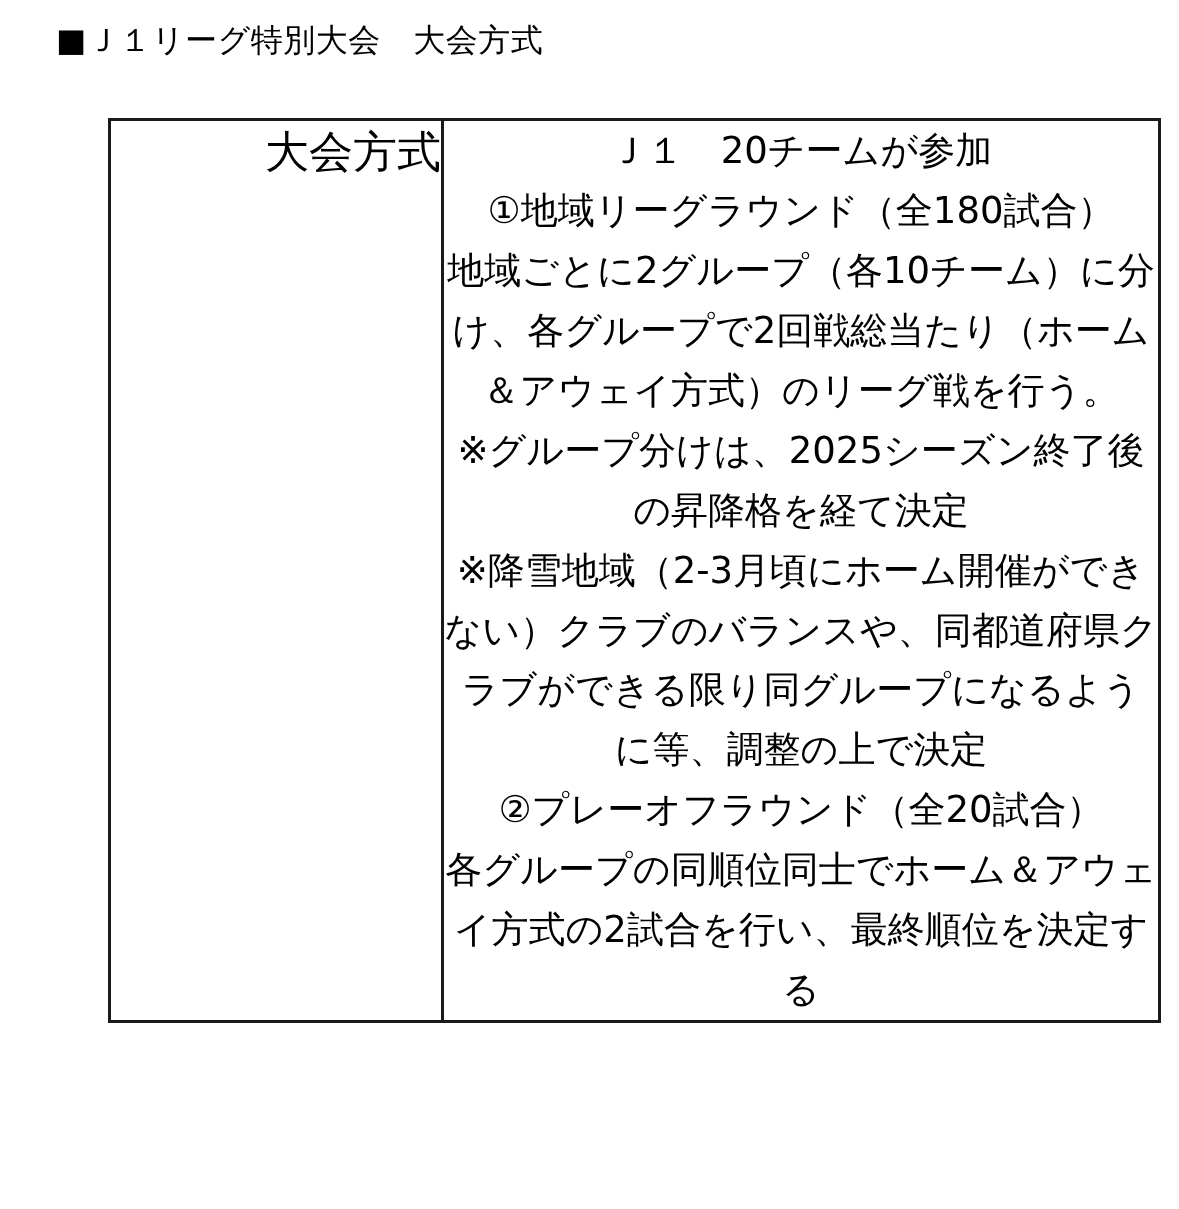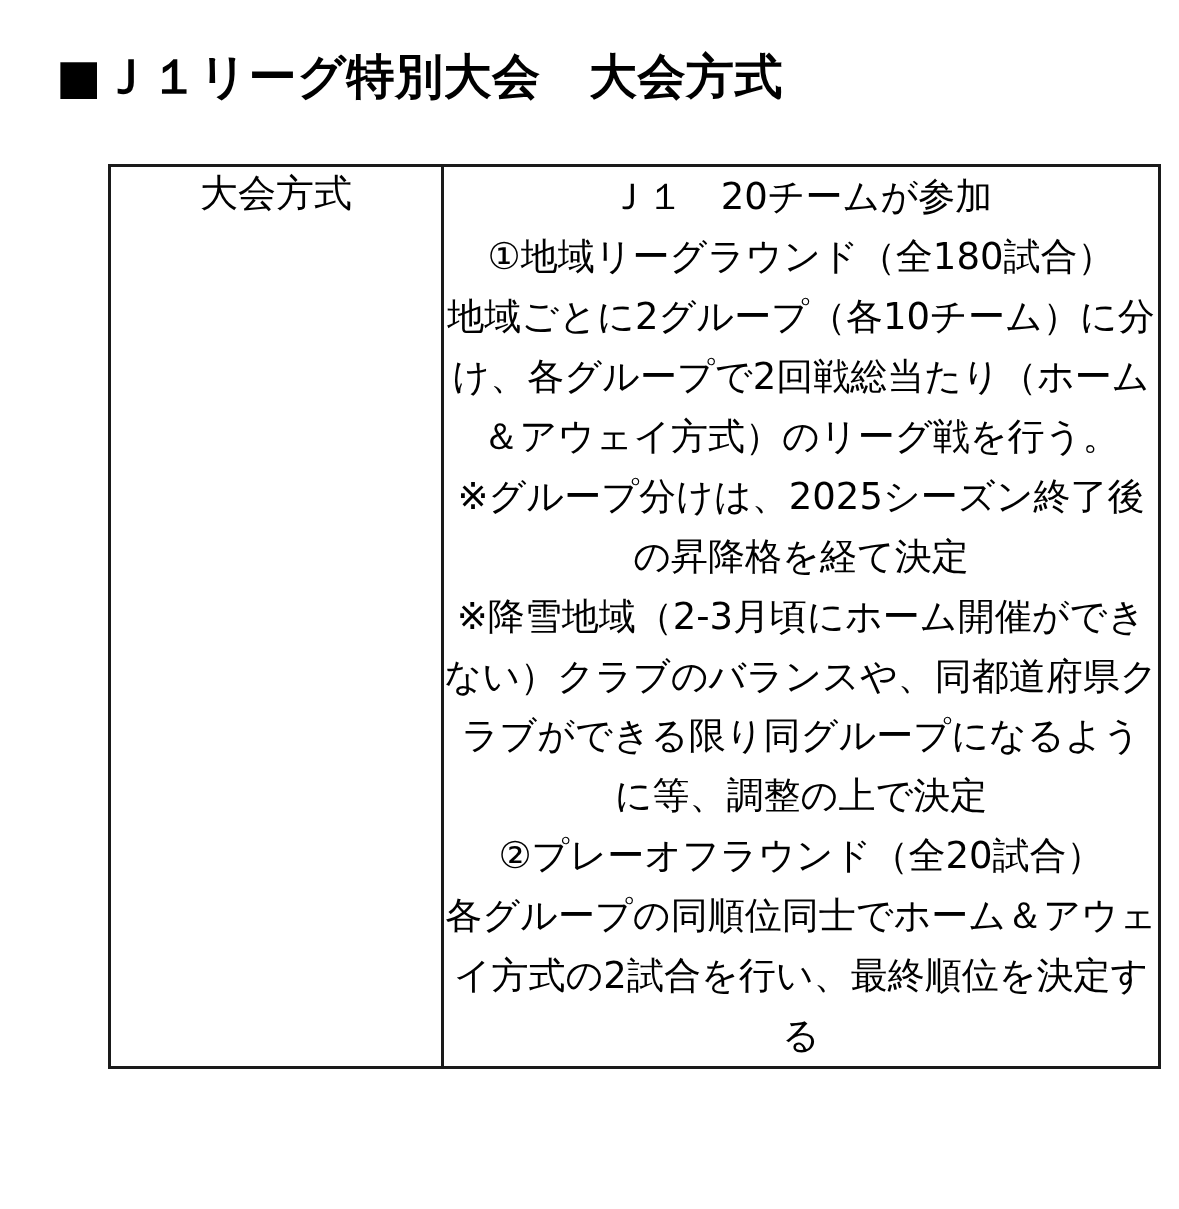--- a/index.html
+++ b/index.html
@@ -15,46 +15,46 @@
     overflow: hidden;
   }
   .page {
     position: relative;
     width: 1179px;
     height: 1209px;
     box-sizing: border-box;
   }
   .heading {
     margin: 0;
-    padding: 46px 0 0 56px;
-    font-size: 48px;
-    font-weight: bold;
+    padding: 20px 0 0 56px;
+    font-size: 32px;
+    font-weight: normal;
     letter-spacing: 0.5px;
     line-height: 1.25;
     white-space: pre;
   }
   .table-wrap {
     margin: 58px 0 0 108px;
     width: 1060px;
   }
   table.info-table {
     border-collapse: collapse;
     table-layout: fixed;
     width: 1053px;
   }
   table.info-table td {
     border: 3px solid #1a1a1a;
     vertical-align: top;
     padding: 0;
   }
   td.label-cell {
     width: 330px;
-    text-align: center;
+    text-align: right;
     vertical-align: middle;
-    font-size: 38px;
+    font-size: 44px;
     line-height: 1.4;
   }
   td.body-cell {
     padding: 10px 18px 10px 20px;
   }
   .body-text {
     font-size: 37px;
     line-height: 1.62;
     white-space: pre-wrap;
     word-break: break-all;

